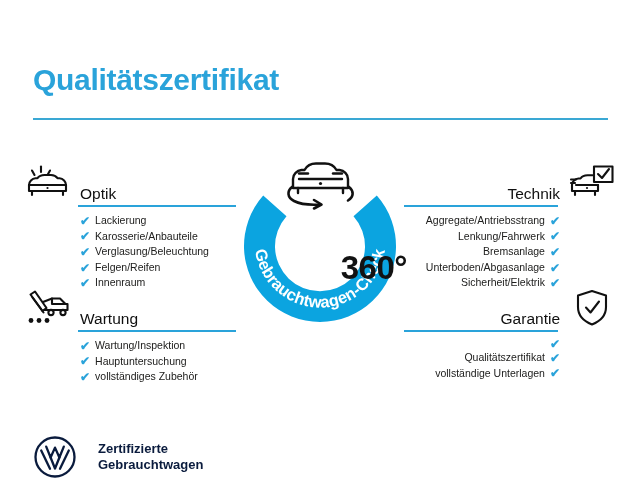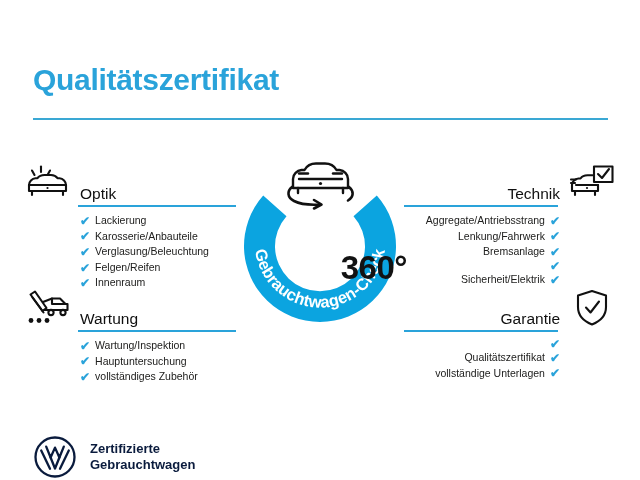--- a/index.html
+++ b/index.html
@@ -151,21 +151,21 @@
     letter-spacing: -0.5px;
   }
 
   
   .footer {
     position: absolute;
     left: 33px;
     top: 405px;
     display: flex;
     align-items: center;
-    gap: 13px;
+    gap: 21px;
   }
   .vw-mark { width: 44px; height: 44px; color: #0a1b3d; }
   .vw-mark svg { display: block; width: 100%; height: 100%; }
   .vw-text {
     font-size: 13px;
     font-weight: bold;
     line-height: 16px;
     color: #0a1b3d;
     white-space: nowrap;
   }
@@ -282,20 +282,21 @@
       <li class="check-item">
           <span class="tick">✔</span>
           <span>Lenkung/Fahrwerk</span>
         </li>
       <li class="check-item">
           <span class="tick">✔</span>
           <span>Bremsanlage</span>
         </li>
       <li class="check-item">
           <span class="tick">✔</span>
+          <span>Unterboden/Abgasanlage</span>
         </li>
       <li class="check-item">
           <span class="tick">✔</span>
           <span>Sicherheit/Elektrik</span>
         </li>
     </ul>
   </div>
 
   <div class="section sec-garantie right">
     <div class="sec-head">

